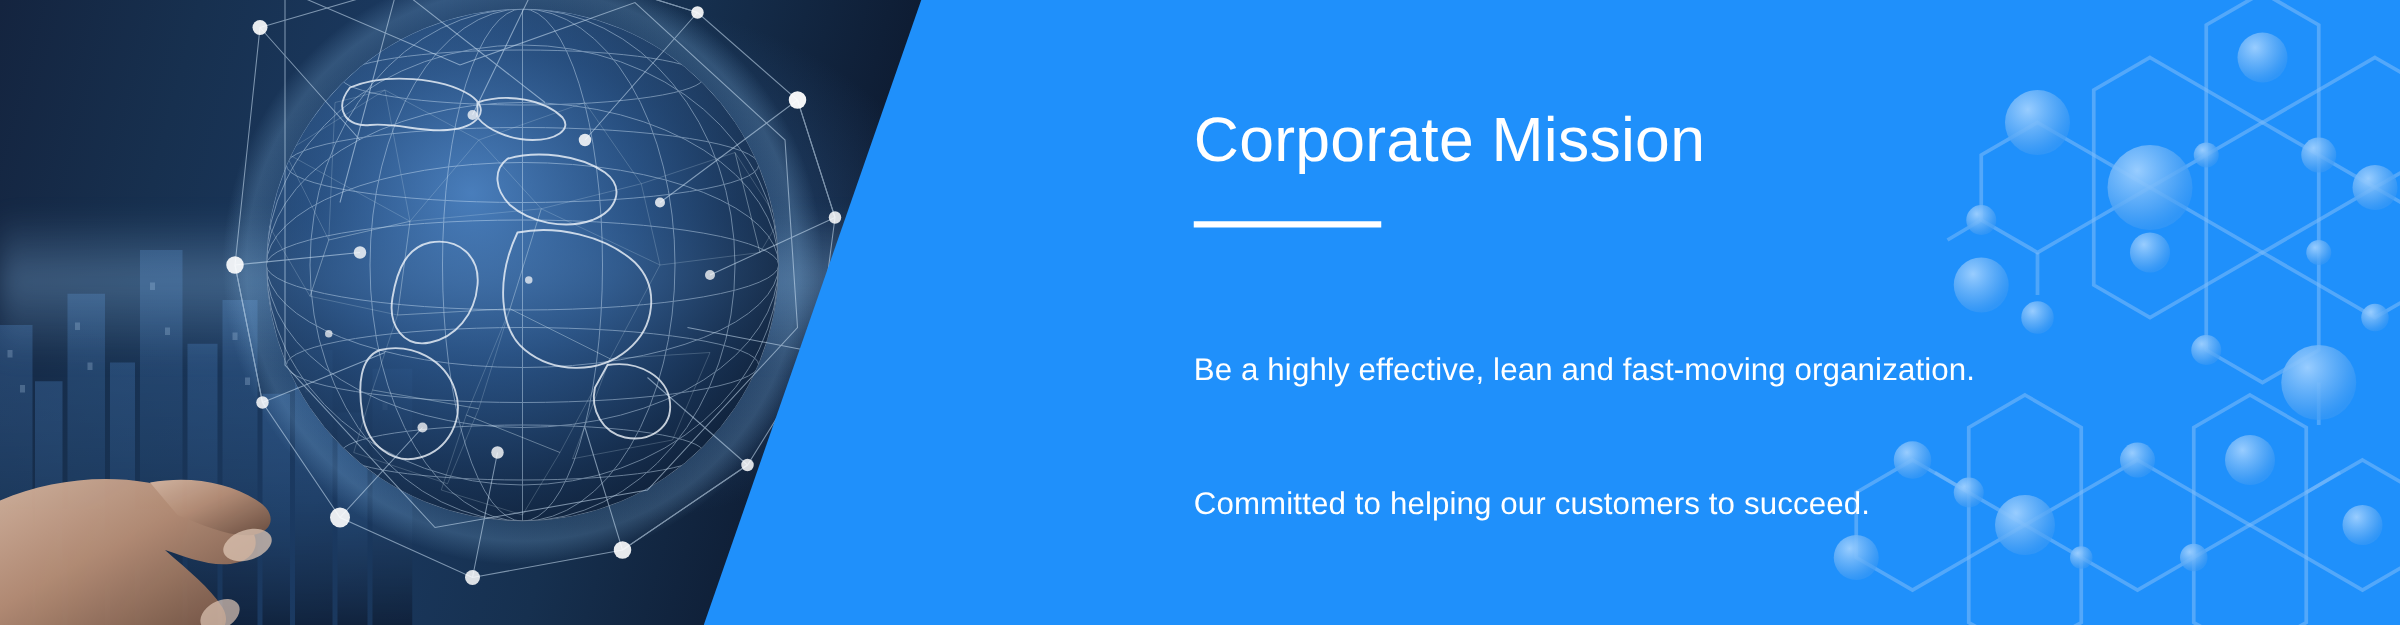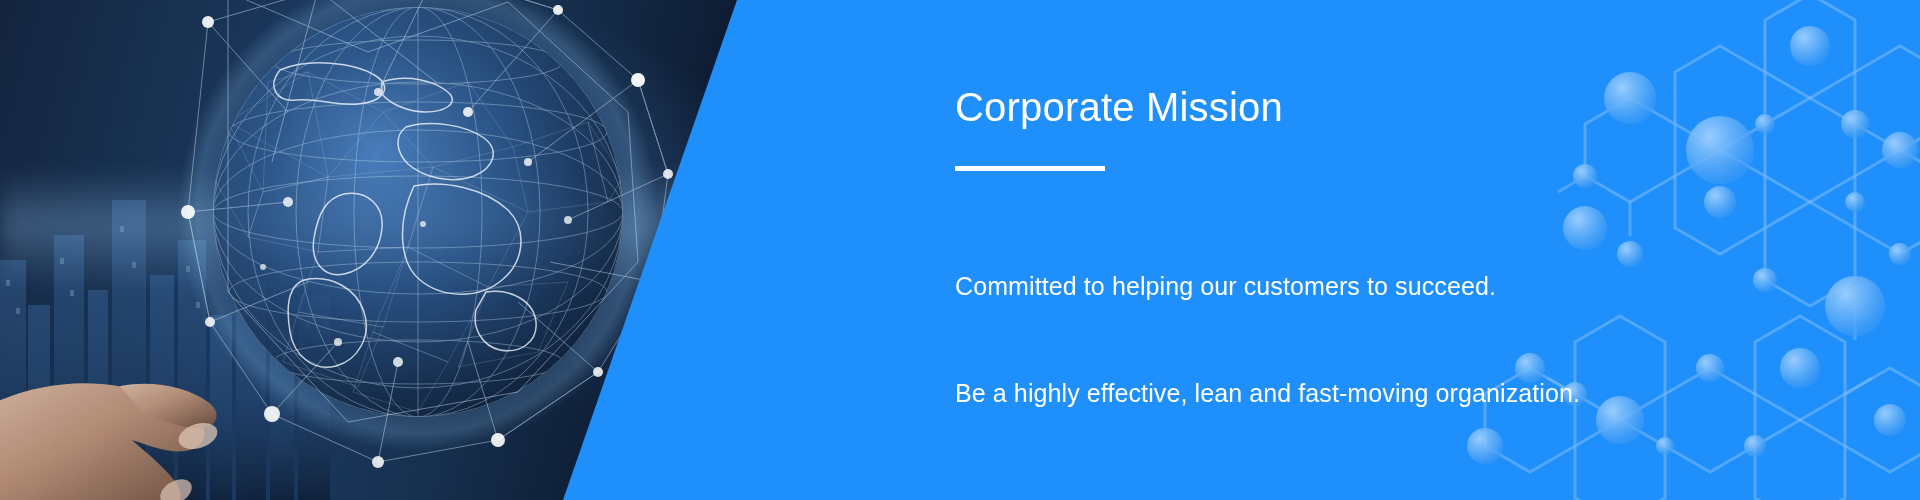--- a/index.html
+++ b/index.html
@@ -77,21 +77,21 @@
   .content {
     position: absolute;
     left: 955px;
     top: 86px;
     width: 720px;
   }
   .headline {
     margin: 0;
     color: #ffffff;
     font-family: "Liberation Sans", "DejaVu Sans", sans-serif;
-    font-size: 40px;
+    font-size: 50px;
     font-weight: 400;
     line-height: 1.05;
     letter-spacing: 0.2px;
     white-space: nowrap;
   }
   .rule {
     width: 150px;
     height: 5px;
     background: #ffffff;
     margin: 38px 0 0 0;
@@ -330,20 +330,20 @@
         <circle cx="520" cy="368" r="20" fill="url(#nodeG)"></circle>
         <circle cx="610" cy="420" r="16" fill="url(#nodeG)"></circle>
       </g>
     </g>
   </svg>
 
   <div class="content">
     <h1 class="headline">Corporate Mission</h1>
     <div class="rule"></div>
     <div class="lines">
+      <span class="line">Be a highly effective, lean and fast-moving organization.</span>
       <span class="line">Committed to helping our customers to succeed.</span>
-      <span class="line">Be a highly effective, lean and fast-moving organization.</span>
       
       
     </div>
   </div>
 
 </div>
 
 </body></html>

